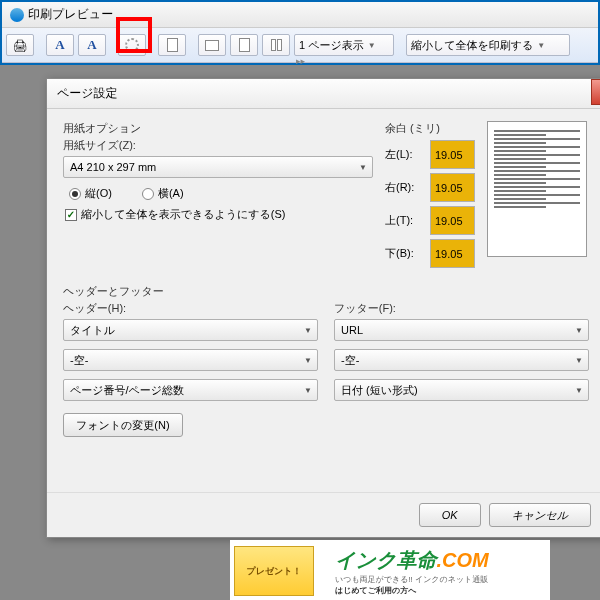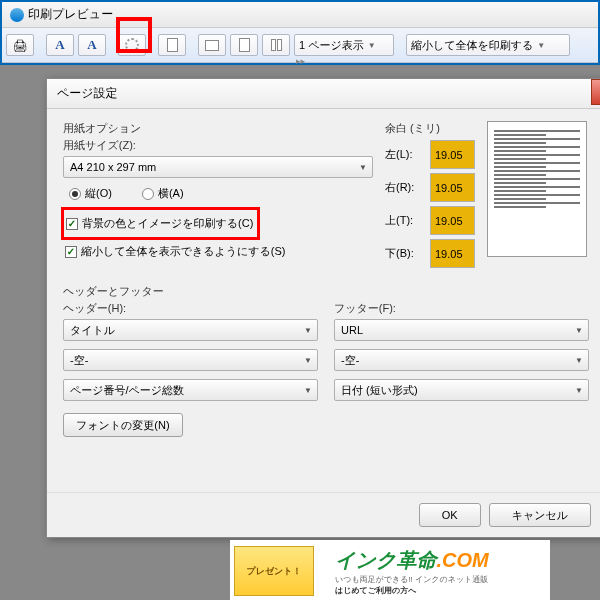--- a/index.html
+++ b/index.html
@@ -38,21 +38,21 @@
 .margin-input { width: 46px; height: 29px; border: 1px solid #b0b0b0; background: #eab308; font-size: 11px; padding: 3px 4px; display: flex; align-items: center; }
 .preview-box { width: 100px; height: 136px; border: 1px solid #999; background: #fff; padding: 6px; }
 .preview-line { height: 2px; background: #777; margin: 2px 0; }
 .preview-line.short { width: 60%; }
 
 .hf-section { padding: 0 16px 12px; }
 .hf-row { display: flex; gap: 16px; margin-bottom: 8px; }
 .hf-col { flex: 1; }
 .font-btn { display: inline-flex; align-items: center; height: 24px; padding: 0 12px; border: 1px solid #a0a0a0; background: linear-gradient(#fefefe,#e5e5e5); border-radius: 3px; font-size: 11px; margin-top: 4px; text-align: right; }
 .dlg-footer { position: absolute; bottom: 0; left: 0; right: 0; padding: 10px 14px; display: flex; justify-content: flex-end; gap: 8px; border-top: 1px solid #ddd; background: #f0f0f0; }
-.dlg-btn { height: 24px; padding: 0 22px; border: 1px solid #a0a0a0; background: linear-gradient(#fefefe,#e5e5e5); border-radius: 3px; font-size: 11px; display: flex; align-items: center; }
+.dlg-btn { height: 24px; padding: 0 22px; border: 1px solid #a0a0a0; background: linear-gradient(#fefefe,#e5e5e5); border-radius: 3px; font-size: 11px; display: flex; align-items: center; font-style: italic; }
 
 .printer-icon::before { content:'🖨'; font-size: 12px; filter: grayscale(1); }
 .letter-a { font-size: 13px; font-weight: bold; color: #2050a0; font-family: serif; }
 .gear-icon { width: 14px; height: 14px; border-radius: 50%; border: 2px dotted #999; }
 .page-icon { width: 11px; height: 14px; border: 1px solid #888; background: #fff; }
 .pages-icon { display: flex; gap: 1px; }
 .pages-icon .p { width: 5px; height: 12px; border: 1px solid #888; background: #fff; }
 
 .bottom-banner { position: absolute; bottom: 0; left: 230px; width: 320px; height: 60px; background: #fff; display: flex; align-items: flex-end; padding: 4px; gap: 21px; }
 .banner-box { width: 80px; height: 50px; background: linear-gradient(#ffe680,#ffcc33); border: 1px solid #cca020; display: flex; align-items: center; justify-content: center; font-size: 9px; color: #7a5000; font-weight: bold; }
@@ -130,26 +130,20 @@
       <div class="radios">
         <div class="radio-row">
             <span class="radio-dot checked"></span>
             <span>縦(O)</span>
           </div>
         <div class="radio-row">
             <span class="radio-dot"></span>
             <span>横(A)</span>
           </div>
       </div>
-      <div class="highlight2">
-        <div class="check-row">
-            <span class="check-box checked"></span>
-            <span>背景の色とイメージを印刷する(C)</span>
-          </div>
-      </div>
       <div class="check-row">
           <span class="check-box checked"></span>
           <span>縮小して全体を表示できるようにする(S)</span>
         </div>
     </div>
     <div class="right-col">
       <div class="group-label">余白 (ミリ)</div>
       <div class="margin-row">
           <span class="margin-lbl">左(L):</span>
           <div class="margin-input">

